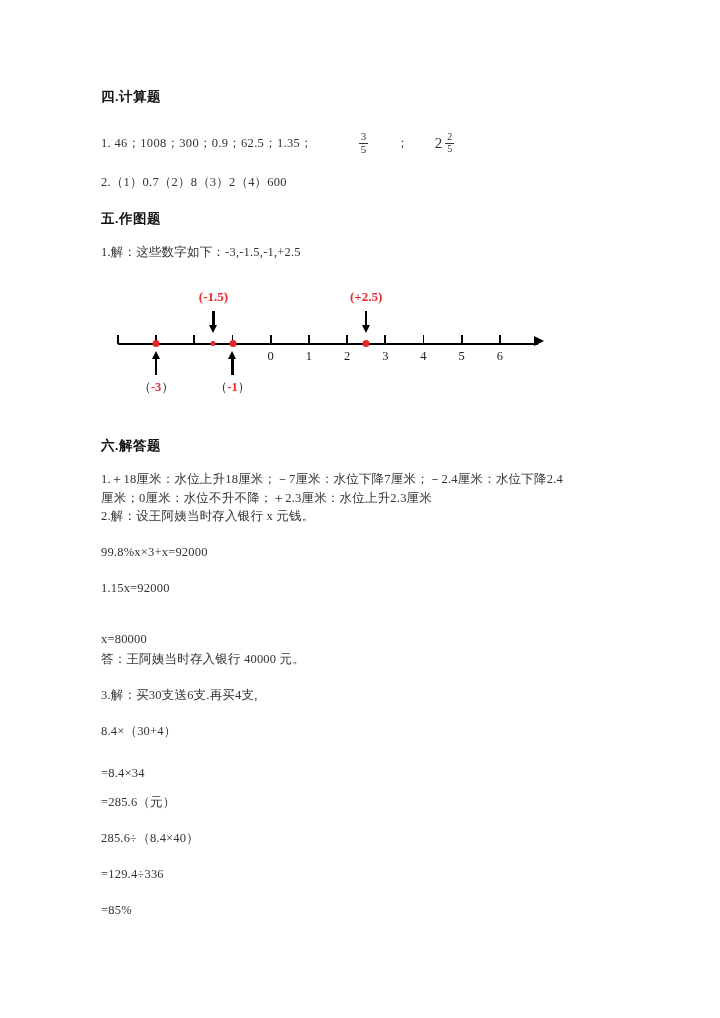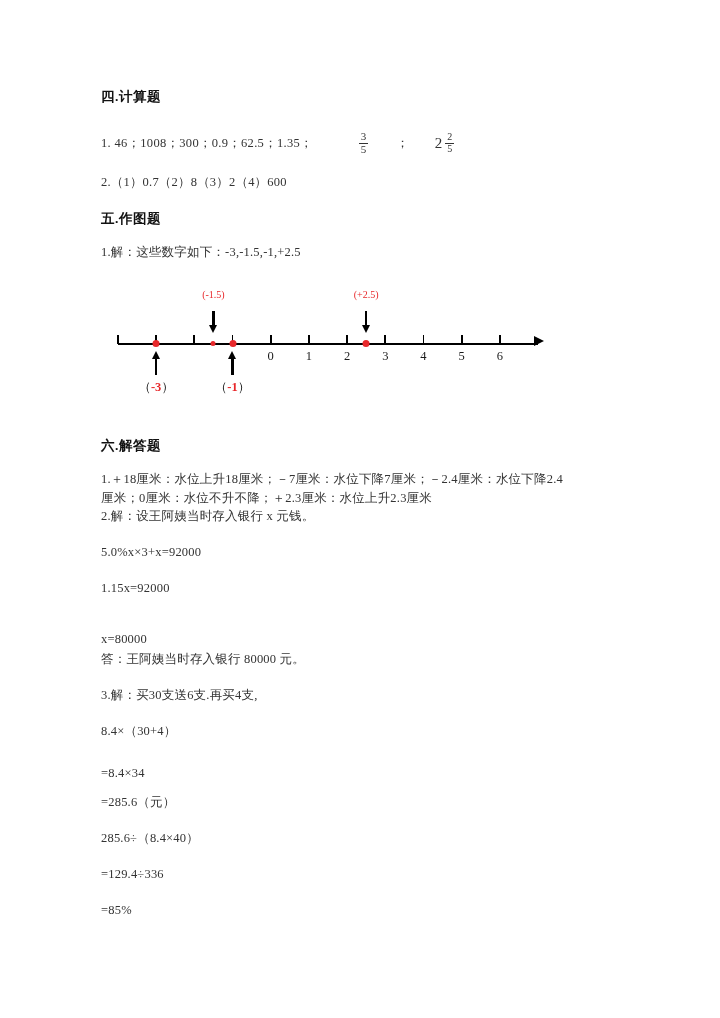--- a/index.html
+++ b/index.html
@@ -39,21 +39,21 @@
   .axis{position:absolute;left:18px;top:58px;width:420px;height:0;border-top:2.6px solid #000;}
   .axis-head{
     position:absolute;top:51px;left:434px;width:0;height:0;
     border-top:5px solid transparent;border-bottom:5px solid transparent;
     border-left:10px solid #000;
   }
   .tick{position:absolute;width:1.8px;height:9px;background:#000;top:50px;}
   .tlabel{position:absolute;top:64px;font-size:12.5px;color:#1a1a1a;transform:translateX(-50%);}
   .dot{position:absolute;width:7px;height:7px;border-radius:50%;background:#e8282b;top:55px;transform:translateX(-50%);}
   .dot.sm{width:5px;height:5px;top:56px;}
-  .callout{position:absolute;font-size:10px;font-weight:normal;color:#e8282b;transform:translateX(-50%);white-space:nowrap;}
+  .callout{position:absolute;font-size:13px;font-weight:bold;color:#e8282b;transform:translateX(-50%);white-space:nowrap;}
   .blabel{position:absolute;font-size:12.5px;color:#111;transform:translateX(-50%);white-space:nowrap;}
   .blabel .v{color:#e8282b;font-weight:bold;}
   
   .arr{position:absolute;width:0;height:0;transform:translateX(-50%);}
   .arr .stem{position:absolute;left:-1.3px;width:2.6px;background:#000;}
   .arr .head{position:absolute;left:-4.5px;width:0;height:0;border-left:4.5px solid transparent;border-right:4.5px solid transparent;}
   .arr.down .stem{top:0;height:16px;}
   .arr.down .head{top:14px;border-top:8px solid #000;}
   .arr.up .stem{top:8px;height:16px;}
   .arr.up .head{top:0;border-bottom:8px solid #000;}
@@ -144,24 +144,24 @@
         <div class="blabel" style="left: 132.545px; top: 94px;"><span>（</span><span class="v">-1</span><span>）</span></div>
       </div>
   </div>
 
   <div class="sect-head" style="top:437px">六.解答题</div>
 
   <div class="para wrap" style="top:470px">1.＋18厘米：水位上升18厘米；－7厘米：水位下降7厘米；－2.4厘米：水位下降2.4厘米；0厘米：水位不升不降；＋2.3厘米：水位上升2.3厘米</div>
 
   <div id="s6-lines">
       <div class="para" style="top: 507px;">2.解：设王阿姨当时存入银行 x 元钱。</div>
-      <div class="para" style="top: 543px;">5.0%x×3+x=92000</div>
+      <div class="para" style="top: 543px;">99.8%x×3+x=92000</div>
       <div class="para" style="top: 579px;">1.15x=92000</div>
       <div class="para" style="top: 630px;">x=80000</div>
-      <div class="para" style="top: 650px;">答：王阿姨当时存入银行 80000 元。</div>
+      <div class="para" style="top: 650px;">答：王阿姨当时存入银行 40000 元。</div>
       <div class="para" style="top: 686px;">3.解：买30支送6支.再买4支,</div>
       <div class="para" style="top: 722px;">8.4×（30+4）</div>
       <div class="para" style="top: 764px;">=8.4×34</div>
       <div class="para" style="top: 793px;">=285.6（元）</div>
       <div class="para" style="top: 829px;">285.6÷（8.4×40）</div>
       <div class="para" style="top: 865px;">=129.4÷336</div>
       <div class="para" style="top: 901px;">=85%</div>
     </div>
 
 </div>

